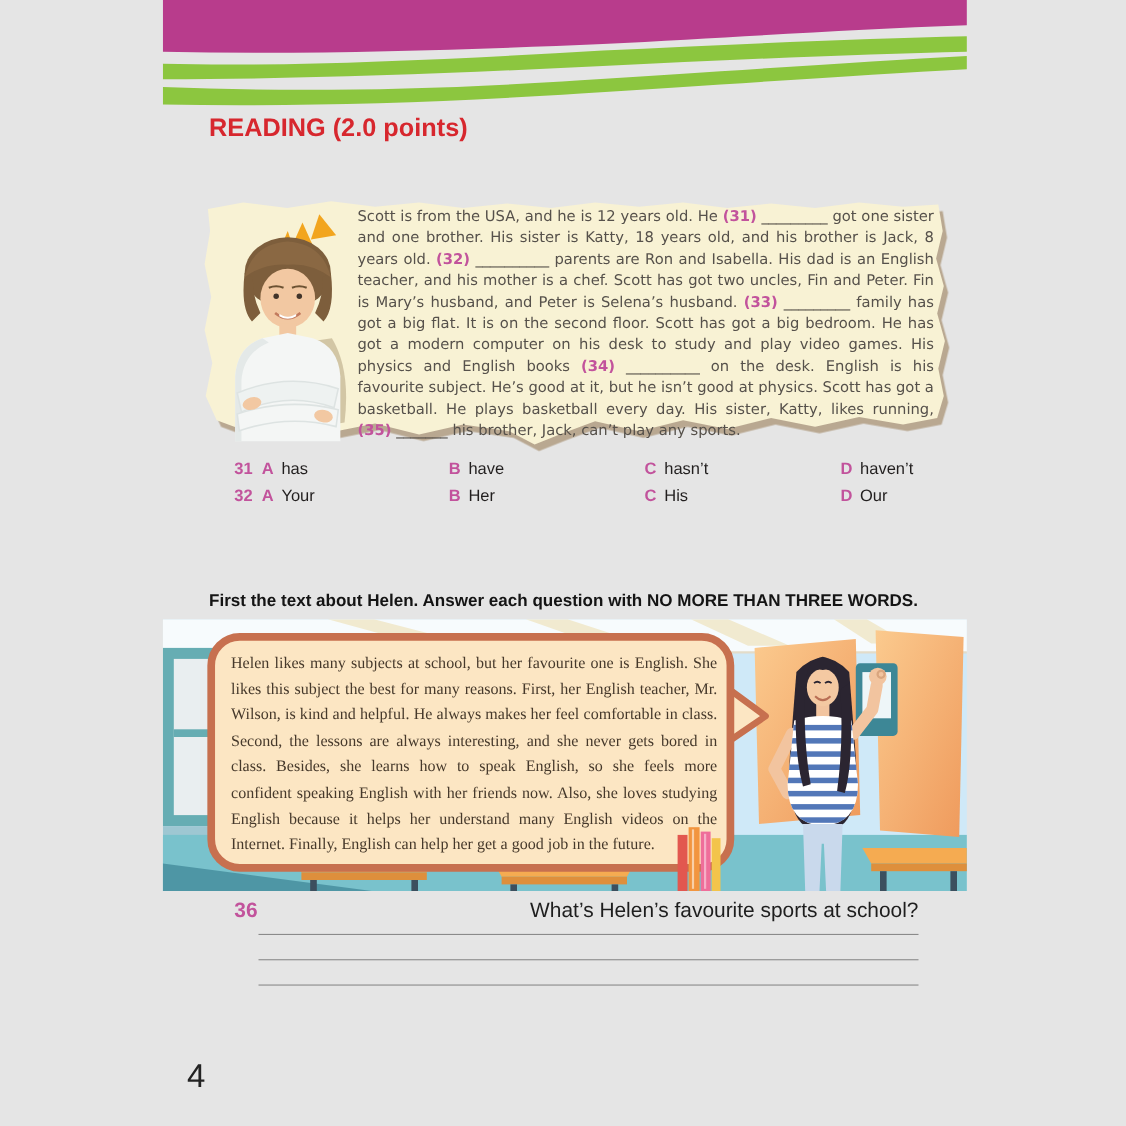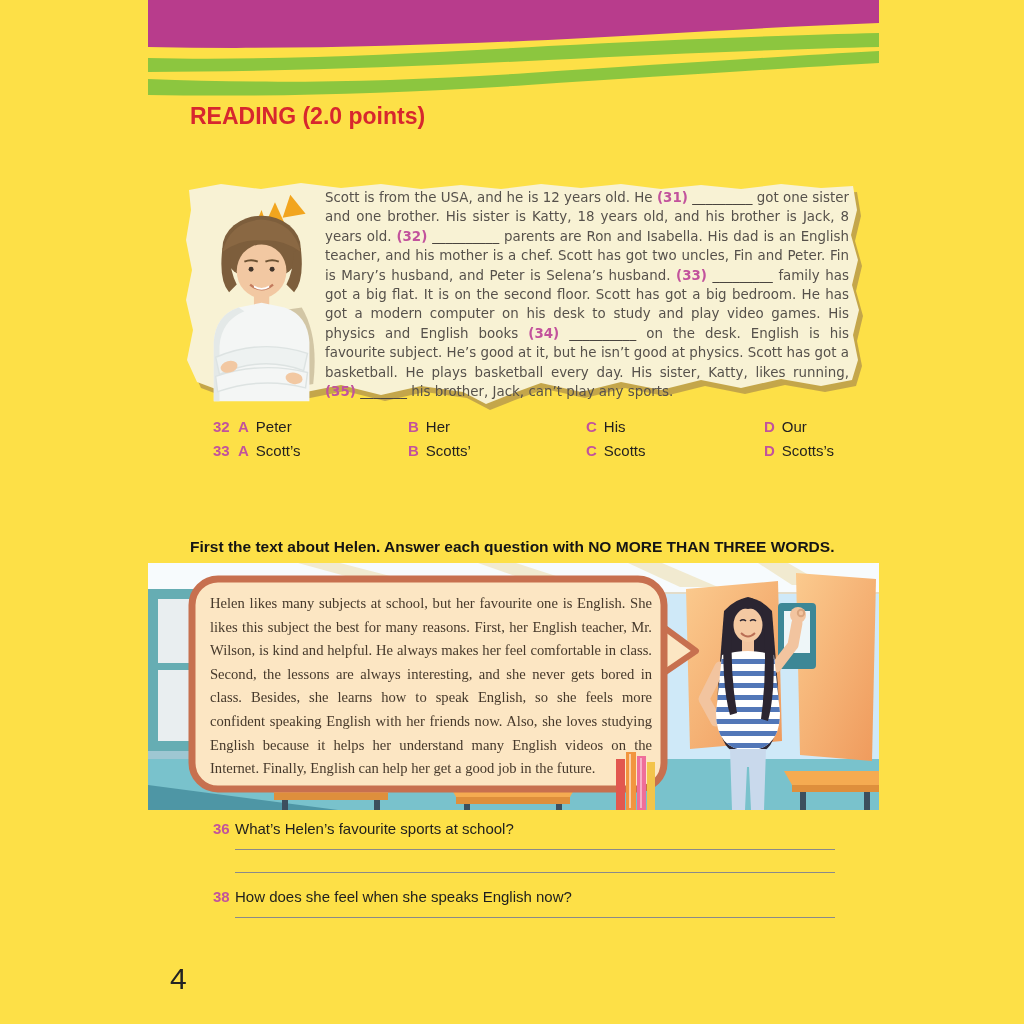--- a/index.html
+++ b/index.html
@@ -1,16 +1,16 @@
 <!DOCTYPE html>
 <html style="--magenta: #b83c8c; --green: #8cc63f; --red: #d7272e; --pink: #c2539c; --cream: #f8f2d4; --bubble-fill: #fce6c3; --bubble-border: #c7704f;"><head>
 <meta charset="utf-8">
 <style>
   html,body{margin:0;padding:0;background:#fff;}
-  .page{position:relative;width:1024px;height:1024px;background:#fde047;overflow:hidden;
+  .page{position:relative;width:1024px;height:1024px;background:#e5e5e5;overflow:hidden;
         font-family:"Liberation Sans",sans-serif;color:#1c1c1c;}
   
   .band{position:absolute;left:148px;top:0;width:731px;height:100px;}
   
   .title{position:absolute;left:190px;top:103px;font-size:23px;font-weight:700;color:var(--red);}
   .instr{position:absolute;left:190px;font-size:15.5px;font-weight:700;color:#141414;}
   .instr1{top:139px;}
   .instr2{top:538px;}
   
   .torn{position:absolute;left:181px;top:180px;width:682px;height:234px;}
@@ -29,21 +29,21 @@
   .mcq-no{font-weight:700;color:var(--pink);}
   .mcq-letter{font-weight:700;color:var(--pink);margin-right:7px;}
   
   .classroom{position:absolute;left:148px;top:563px;width:731px;height:247px;}
   .classroom-svg{position:absolute;left:0;top:0;width:100%;height:100%;}
   .helen-text{position:absolute;left:62px;top:29px;width:442px;
               font-family:Liberation Serif, serif;font-size:14.6px;line-height:23.6px;
               color:#46392b;text-align:justify;}
   
   .questions{position:absolute;left:213px;top:818px;width:622px;}
-  .q-row{display:flex;line-height:22px;font-size:15px;color:#1e1e1e;}
+  .q-row{display:flex;line-height:22px;font-size:19px;color:#1e1e1e;justify-content:space-between;}
   .q-no{font-weight:700;color:var(--pink);width:22px;flex:0 0 22px;}
   .q-line{margin-left:22px;height:9px;border-bottom:1.5px solid #8a8a8a;margin-bottom:13px;}
   
   .pageno{position:absolute;left:170px;top:962px;font-size:30px;color:#232323;}
 </style>
 </head>
 <body>
 
 <div class="page">
 
@@ -85,32 +85,32 @@
       <path d="M30,172 Q78,152 126,168 L122,186 Q78,170 34,190 Z" fill="#eef2f1" stroke="#dde3e2" stroke-width="1.5"></path>
       <path d="M30,192 Q78,176 126,188 L124,204 Q78,192 32,208 Z" fill="#f4f6f5" stroke="#dde3e2" stroke-width="1.5"></path>
       <ellipse cx="44" cy="182" rx="9" ry="6" fill="#f2c8a2" transform="rotate(-15 44 182)"></ellipse>
       <ellipse cx="112" cy="194" rx="9" ry="6" fill="#f2c8a2" transform="rotate(10 112 194)"></ellipse>
     </svg>
     <div class="passage"><span class="ptext">Scott is from the USA, and he is 12 years old. He </span><span class="pnum">(31)</span><span class="pblank"> _________ </span><span class="ptext">got one sister and one brother. His sister is Katty, 18 years old, and his brother is Jack, 8 years old. </span><span class="pnum">(32)</span><span class="pblank"> __________ </span><span class="ptext">parents are Ron and Isabella. His dad is an English teacher, and his mother is a chef. Scott has got two uncles, Fin and Peter. Fin is Mary’s husband, and Peter is Selena’s husband. </span><span class="pnum">(33)</span><span class="pblank"> _________ </span><span class="ptext">family has got a big flat. It is on the second floor. Scott has got a big bedroom. He has got a modern computer on his desk to study and play video games. His physics and English books </span><span class="pnum">(34)</span><span class="pblank"> __________ </span><span class="ptext">on the desk. English is his favourite subject. He’s good at it, but he isn’t good at physics. Scott has got a basketball. He plays basketball every day. His sister, Katty, likes running, </span><span class="pnum">(35)</span><span class="pblank"> _______ </span><span class="ptext">his brother, Jack, can’t play any sports.</span></div>
   </div>
 
   <div class="mcq">
       <div class="mcq-row">
+    <span class="mcq-no">31</span>
+  <span class="mcq-opt"><span class="mcq-letter">A</span><span class="mcq-text">has</span></span>
+        <span class="mcq-opt"><span class="mcq-letter">B</span><span class="mcq-text">have</span></span>
+        <span class="mcq-opt"><span class="mcq-letter">C</span><span class="mcq-text">hasn’t</span></span>
+        <span class="mcq-opt"><span class="mcq-letter">D</span><span class="mcq-text">haven’t</span></span>
+      </div>
+      <div class="mcq-row">
     <span class="mcq-no">32</span>
-  <span class="mcq-opt"><span class="mcq-letter">A</span><span class="mcq-text">Peter</span></span>
+  <span class="mcq-opt"><span class="mcq-letter">A</span><span class="mcq-text">Your</span></span>
         <span class="mcq-opt"><span class="mcq-letter">B</span><span class="mcq-text">Her</span></span>
         <span class="mcq-opt"><span class="mcq-letter">C</span><span class="mcq-text">His</span></span>
         <span class="mcq-opt"><span class="mcq-letter">D</span><span class="mcq-text">Our</span></span>
-      </div>
-      <div class="mcq-row">
-    <span class="mcq-no">33</span>
-  <span class="mcq-opt"><span class="mcq-letter">A</span><span class="mcq-text">Scott’s</span></span>
-        <span class="mcq-opt"><span class="mcq-letter">B</span><span class="mcq-text">Scotts’</span></span>
-        <span class="mcq-opt"><span class="mcq-letter">C</span><span class="mcq-text">Scotts</span></span>
-        <span class="mcq-opt"><span class="mcq-letter">D</span><span class="mcq-text">Scotts’s</span></span>
       </div>
     </div>
 
   <div class="instr instr2">First the text about Helen. Answer each question with NO MORE THAN THREE WORDS.</div>
 
   <div class="classroom">
     <svg class="classroom-svg" viewBox="0 0 731 247" preserveAspectRatio="none">
       <defs>
         <linearGradient id="gOr" x1="0" y1="0" x2="1" y2="1">
           <stop offset="0" stop-color="#fbca8e"></stop>
@@ -205,22 +205,18 @@
     <div class="q-row">
       <span class="q-no">36</span>
       <span class="q-text">What’s Helen’s favourite sports at school?</span>
     </div>
     <div class="q-line"></div>
   </div>
       <div class="q-item">
     <div class="q-line"></div>
   </div>
       <div class="q-item">
-    <div class="q-row">
-      <span class="q-no">38</span>
-      <span class="q-text">How does she feel when she speaks English now?</span>
-    </div>
     <div class="q-line"></div>
   </div>
     </div>
 
   <div class="pageno">4</div>
 </div>
 
 </body></html>

